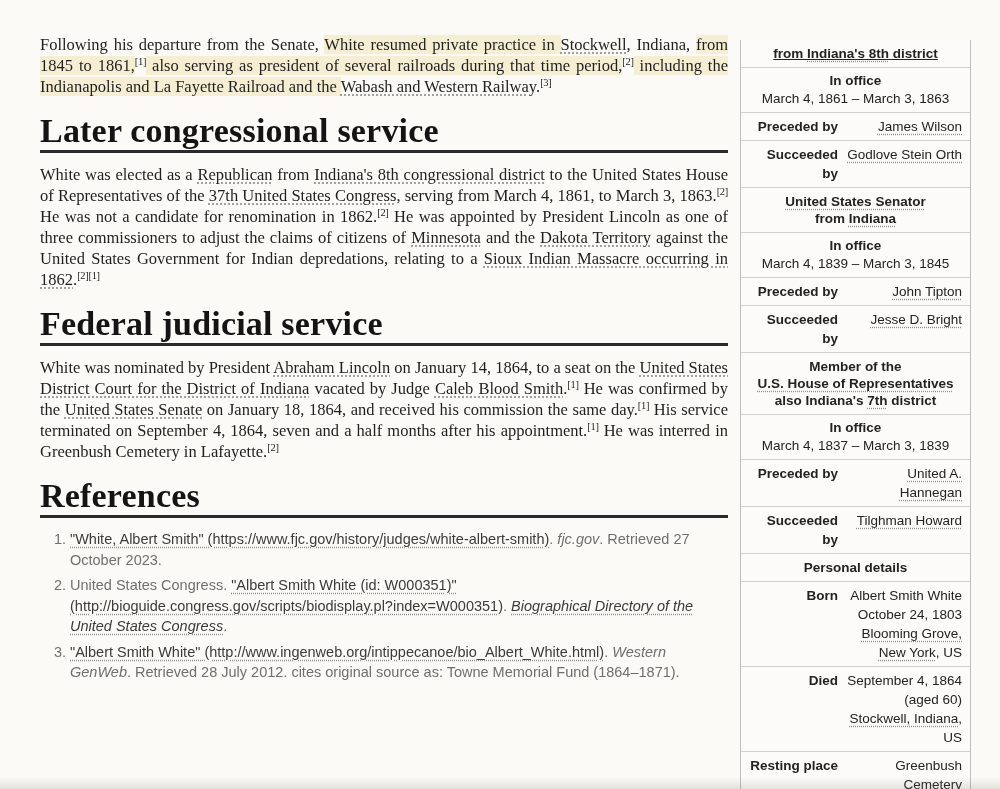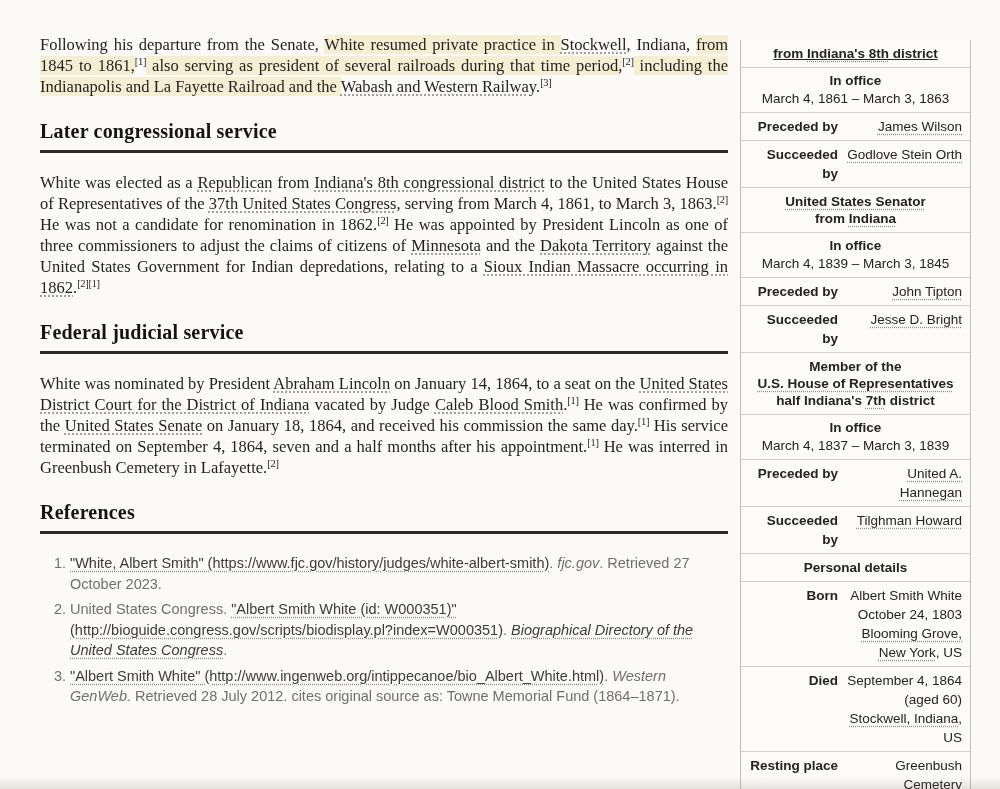--- a/index.html
+++ b/index.html
@@ -16,25 +16,25 @@
   .article { position: absolute; left: 40px; top: 0; width: 688px; }
   p.body {
     font-size: 16.5px; line-height: 21px;
     text-align: justify;
     color: var(--text, #1f1f1f);
     margin: 0;
   }
   p.first { margin-top: 34px; }
   h2 {
     font-family: "Liberation Serif", serif;
-    font-size: 20px; line-height: 30px; font-weight: bold;
+    font-size: 34px; line-height: 30px; font-weight: bold;
     color: #141414;
     border-bottom: 3px solid var(--rule, #2b2b2b);
     padding-bottom: 4px;
-    margin: 19px 0 19px 0;
+    margin: 19px 0 11px 0;
     letter-spacing: 0.2px;
   }
   .lnk {
     text-decoration: underline;
     text-decoration-style: dotted;
     text-decoration-color: #8f8f8f;
     text-underline-offset: 3px;
   }
   sup.ref-mark { font-size: 10.5px; line-height: 0; letter-spacing: -0.3px; }
   .hl { background: rgba(243, 228, 180, 0.55); }
@@ -117,21 +117,21 @@
         <div class="dates">March 4, 1839 – March 3, 1845</div>
       </div>
       <div class="row kv">
         <div class="k">Preceded by</div>
         <div class="v"><span class="lnk">John Tipton</span></div>
       </div>
       <div class="row kv">
         <div class="k">Succeeded by</div>
         <div class="v"><span class="lnk">Jesse D. Bright</span></div>
       </div>
-      <div class="row header"><span class="txt">Member of the</span><br><span class="lnk">U.S. House of Representatives</span><br><span class="txt">half Indiana's </span><span class="lnk">7th</span><span class="txt"> district</span></div>
+      <div class="row header"><span class="txt">Member of the</span><br><span class="lnk">U.S. House of Representatives</span><br><span class="txt">also Indiana's </span><span class="lnk">7th</span><span class="txt"> district</span></div>
       <div class="row inoffice">
         <div class="io">In office</div>
         <div class="dates">March 4, 1837 – March 3, 1839</div>
       </div>
       <div class="row kv">
         <div class="k">Preceded by</div>
         <div class="v"><span class="lnk">United A. Hannegan</span></div>
       </div>
       <div class="row kv">
         <div class="k">Succeeded by</div>

